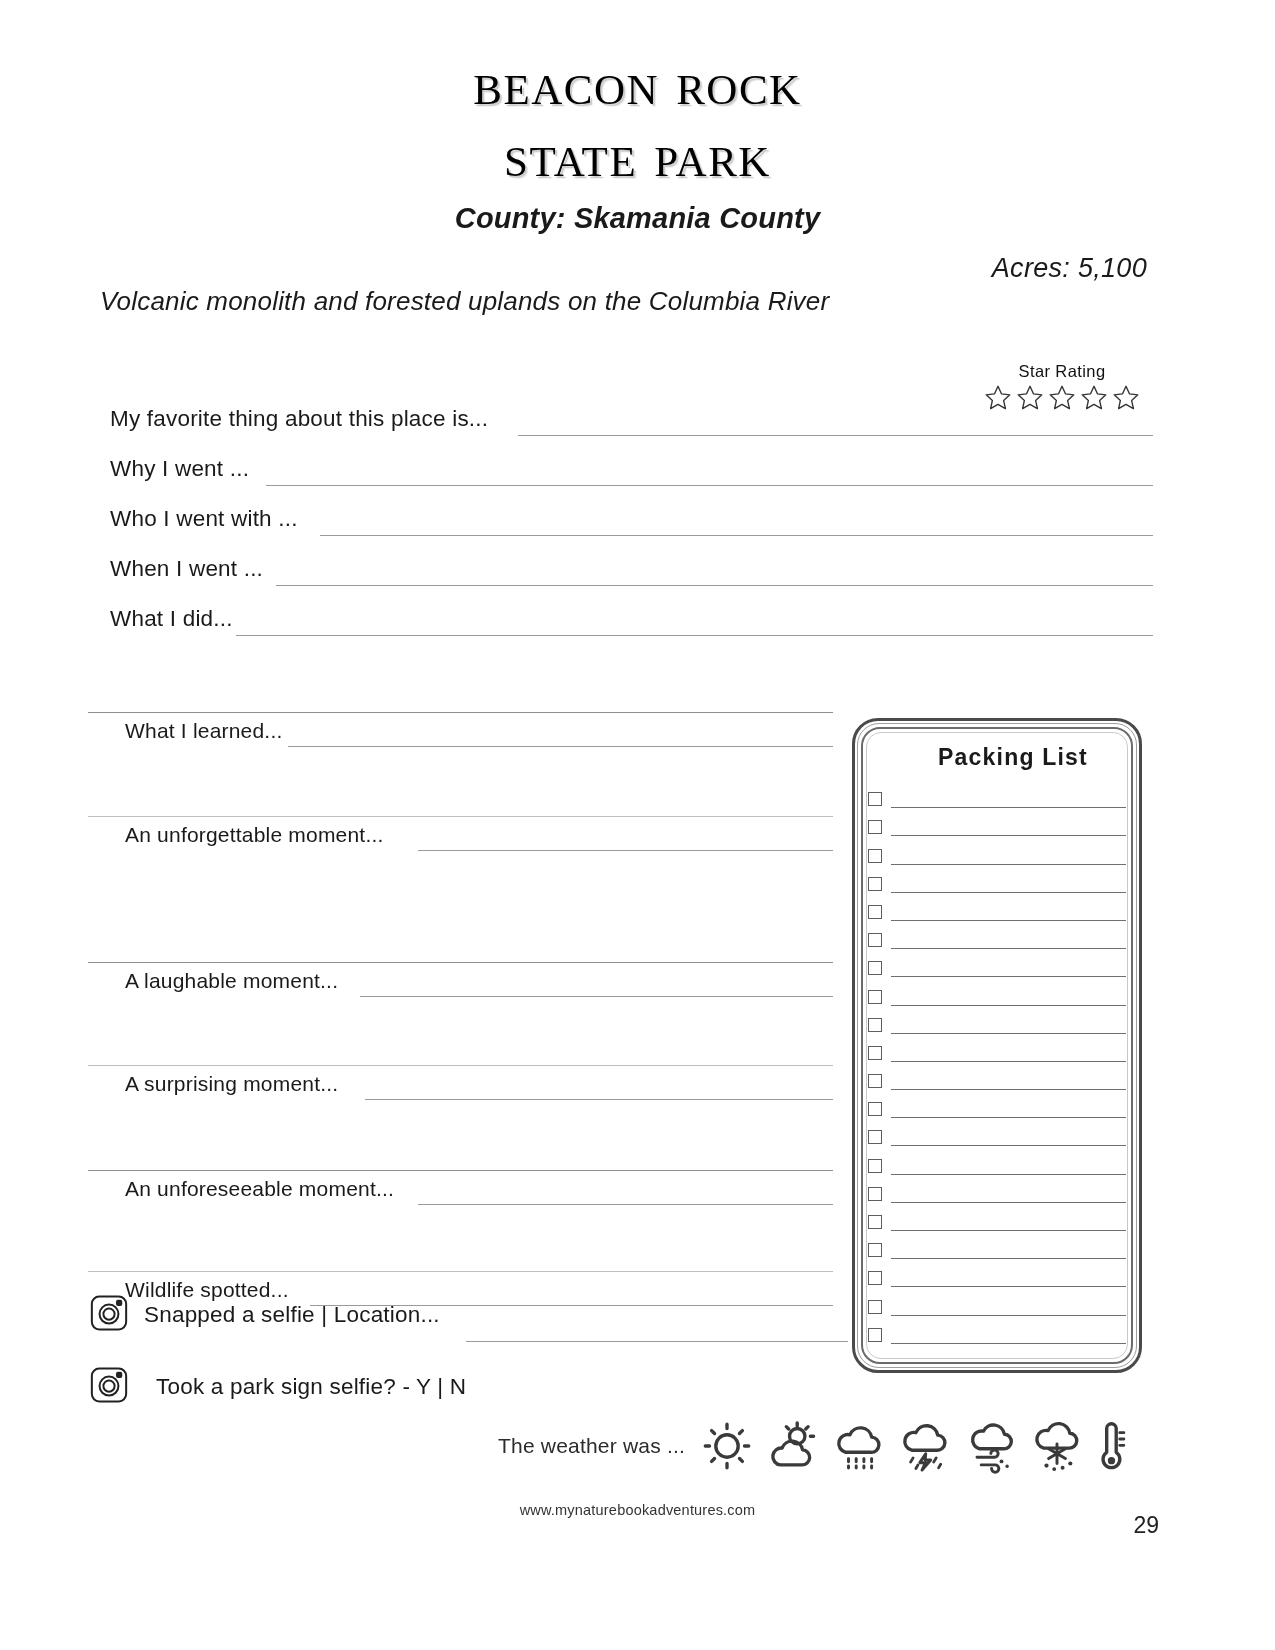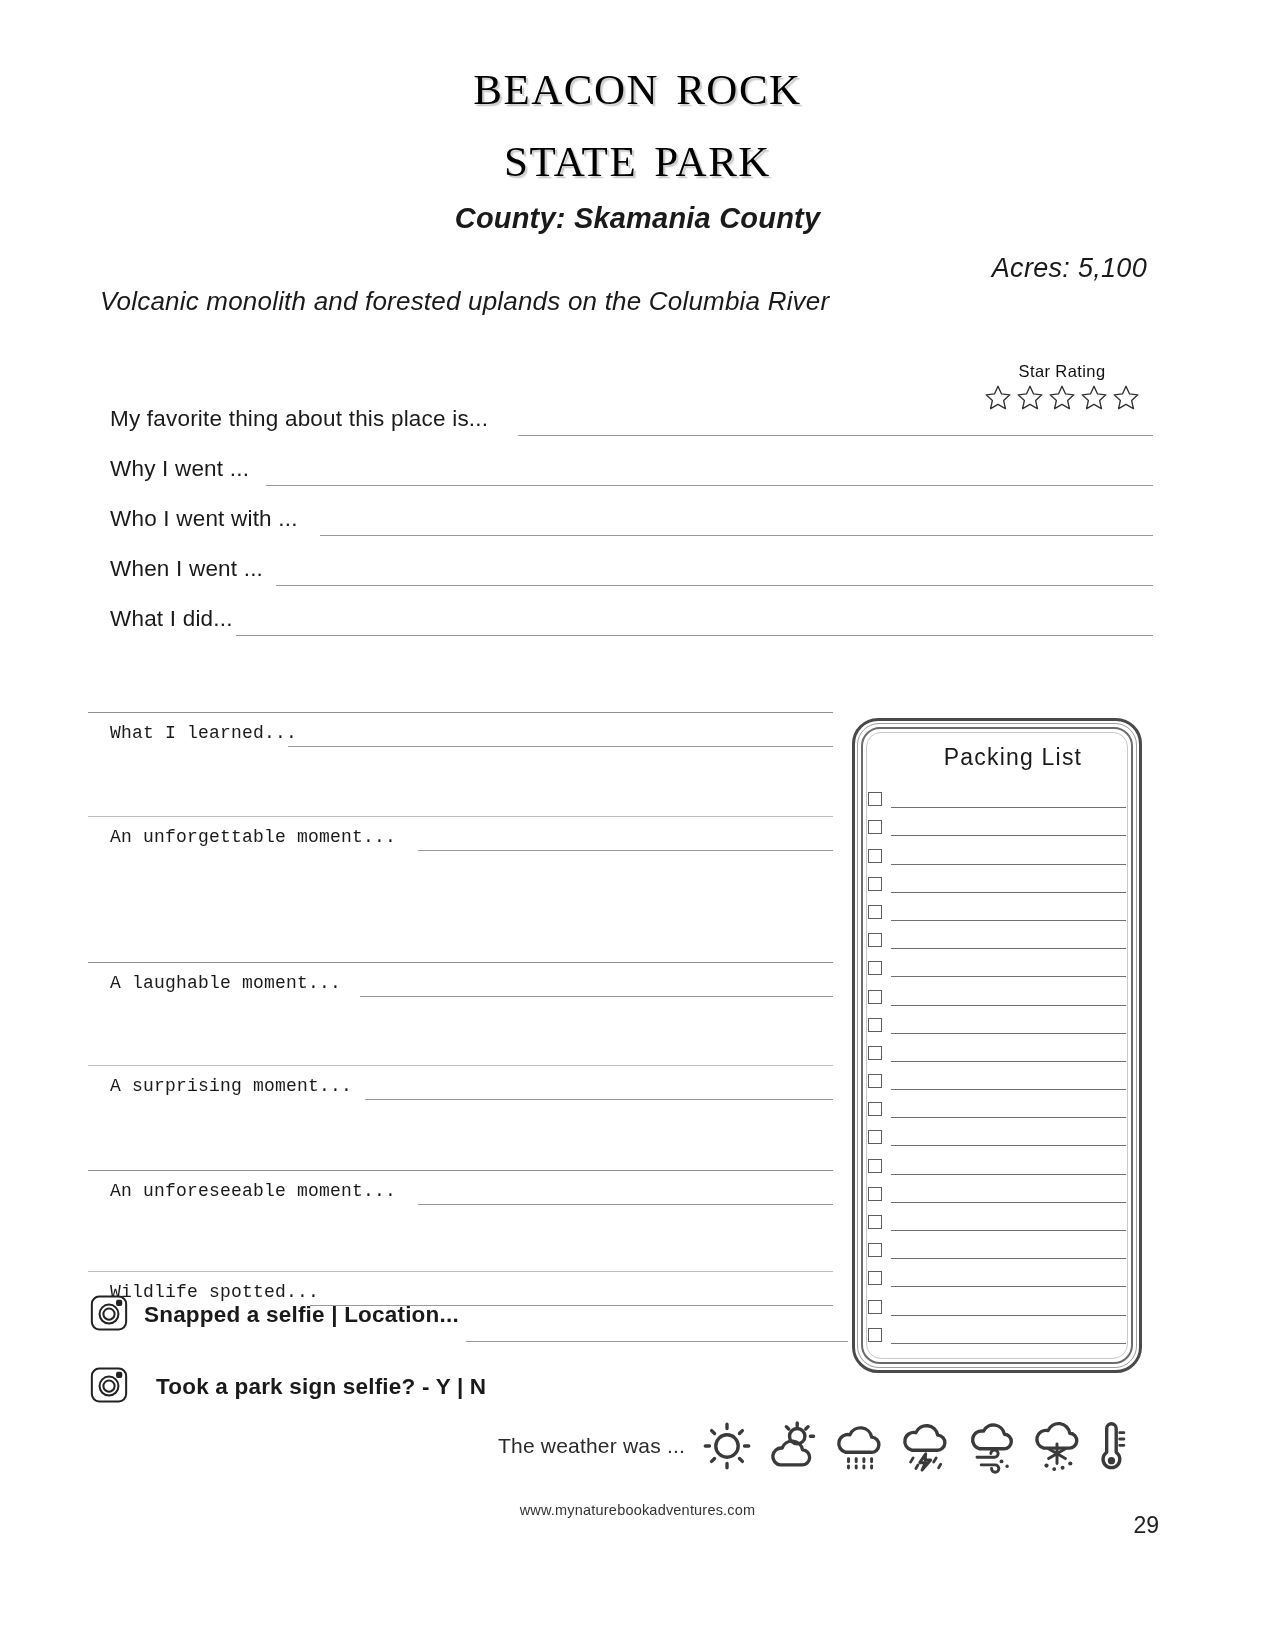--- a/index.html
+++ b/index.html
@@ -79,22 +79,22 @@
     position:absolute; bottom:6px; right:0;
     height:1px; background:#9a9a9a;
   }
 
   
   .lower { position:absolute; left:88px; top:712px; width:745px; }
   .fullrule { height:1px; background:#8f8f8f; width:100%; }
   .fullrule.light { background:#bdbdbd; }
   .block { position:relative; }
   .block .lbl {
-    position:absolute; left:22px; bottom:8px;
-    font-size:18px; font-weight:300; white-space:nowrap; letter-spacing:.2px;font-family:Liberation Mono, monospace;
+    position:absolute; left:37px; bottom:8px;
+    font-size:21px; font-weight:300; white-space:nowrap; letter-spacing:.2px;
   }
   .block .rule {
     position:absolute; bottom:4px; right:0; height:1px; background:#9a9a9a;
   }
 
   
   .packing {
     position:absolute;
     left:852px; top:718px;
     width:290px; height:655px;
@@ -104,42 +104,42 @@
     border:3px solid #4a4a4a;
     border-radius:26px;
   }
   .pk-frame.f2 { inset:5px; border:1px solid #9e9e9e; border-radius:22px; }
   .pk-frame.f3 { inset:9px; border:2px solid #6b6b6b; border-radius:19px; }
   .pk-frame.f4 { inset:14px; border:1px solid #c9c9c9; border-radius:15px; }
   .pk-inner { position:absolute; inset:18px 16px; }
   .pk-title {
     text-align:center;
     font-size:23px;
-    font-weight:normal;
+    font-weight:bold;
     letter-spacing:1.2px;
     margin-top:8px;
     margin-bottom:11px;
     padding-left:32px;
   }
   .pk-rows { display:flex; flex-direction:column; gap:0; }
   .pk-row { display:flex; align-items:flex-end; height:28.2px; gap:9px; }
   .pk-box {
     width:14px; height:14px;
     border:1.4px solid #5e5e5e;
     flex:none;
     margin-bottom:4px;
   }
   .pk-line { flex:1; height:1px; background:#6f6f6f; margin-bottom:2px; }
 
   
   .bottom { position:absolute; left:88px; top:1286px; width:760px; }
   .selfie-row { display:flex; align-items:center; margin-top:10px; position:relative; }
   .cam { width:42px; height:42px; flex:none; }
   .selfie-lbl {
-    font-size:22.5px; font-weight:700; letter-spacing:.2px;
+    font-size:22.5px; font-weight:400; letter-spacing:.2px;
     margin-left:14px; white-space:nowrap;
   }
   .selfie-rule {
     position:absolute; bottom:-4px; right:0; height:1px; background:#9a9a9a;
   }
 
   .weather {
     position:absolute;
     left:498px; top:1418px;
     display:flex; align-items:center;

